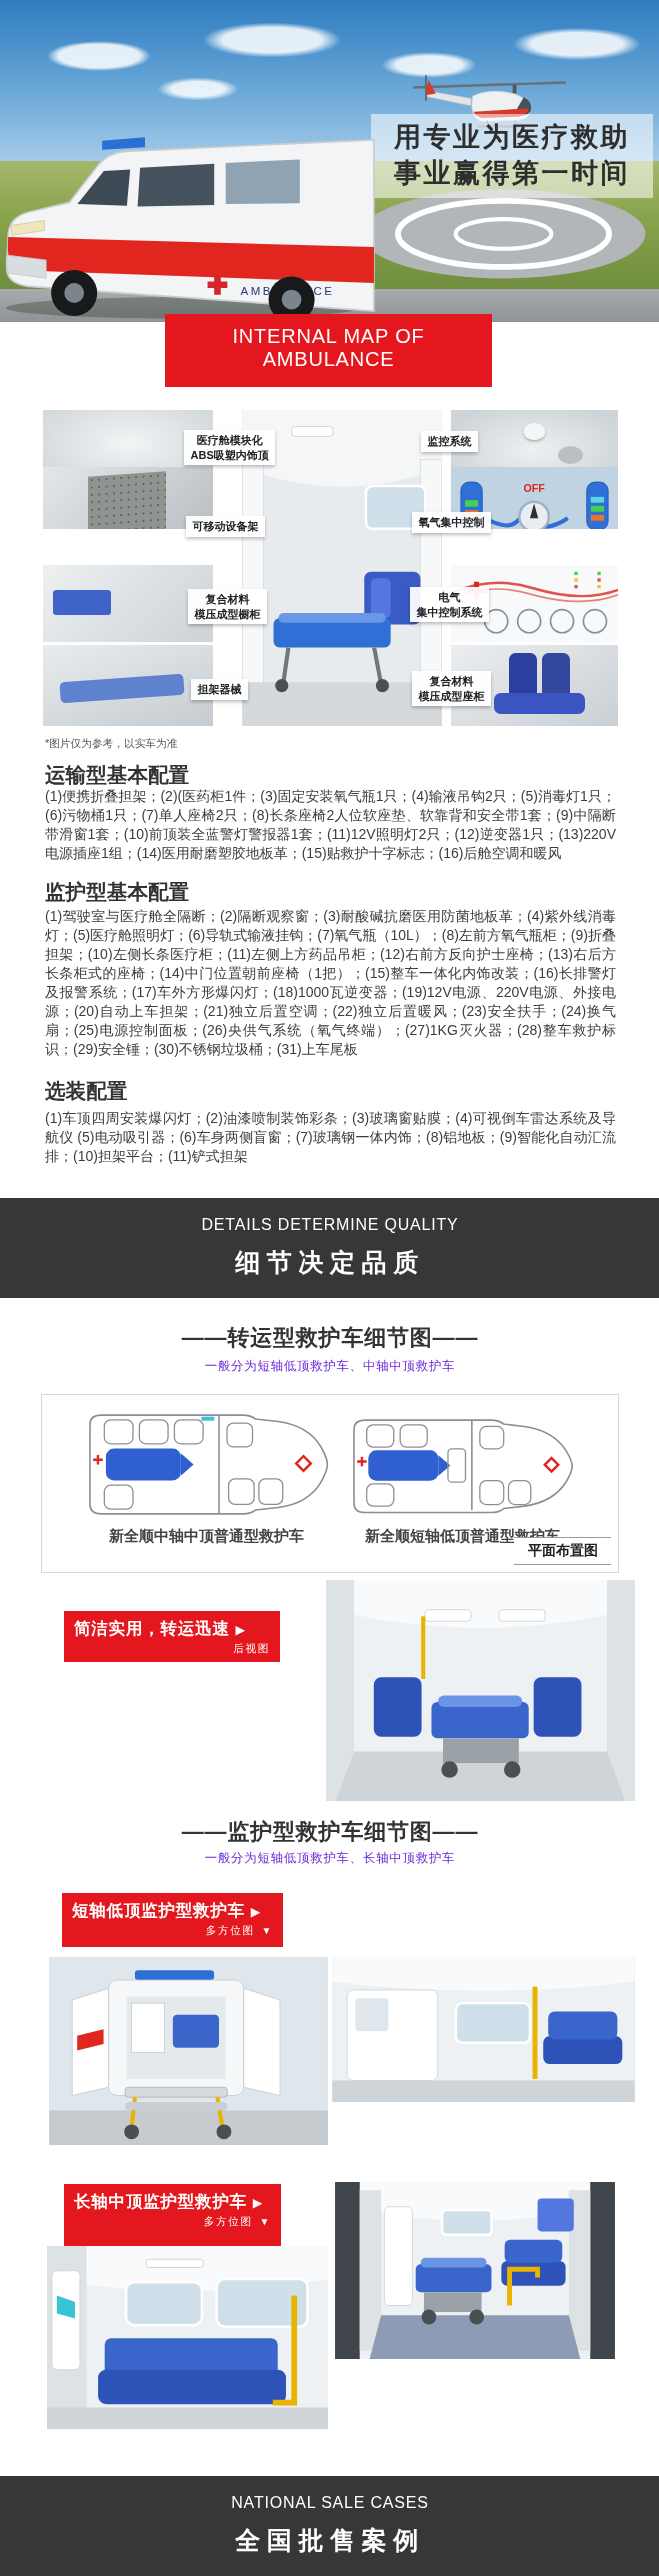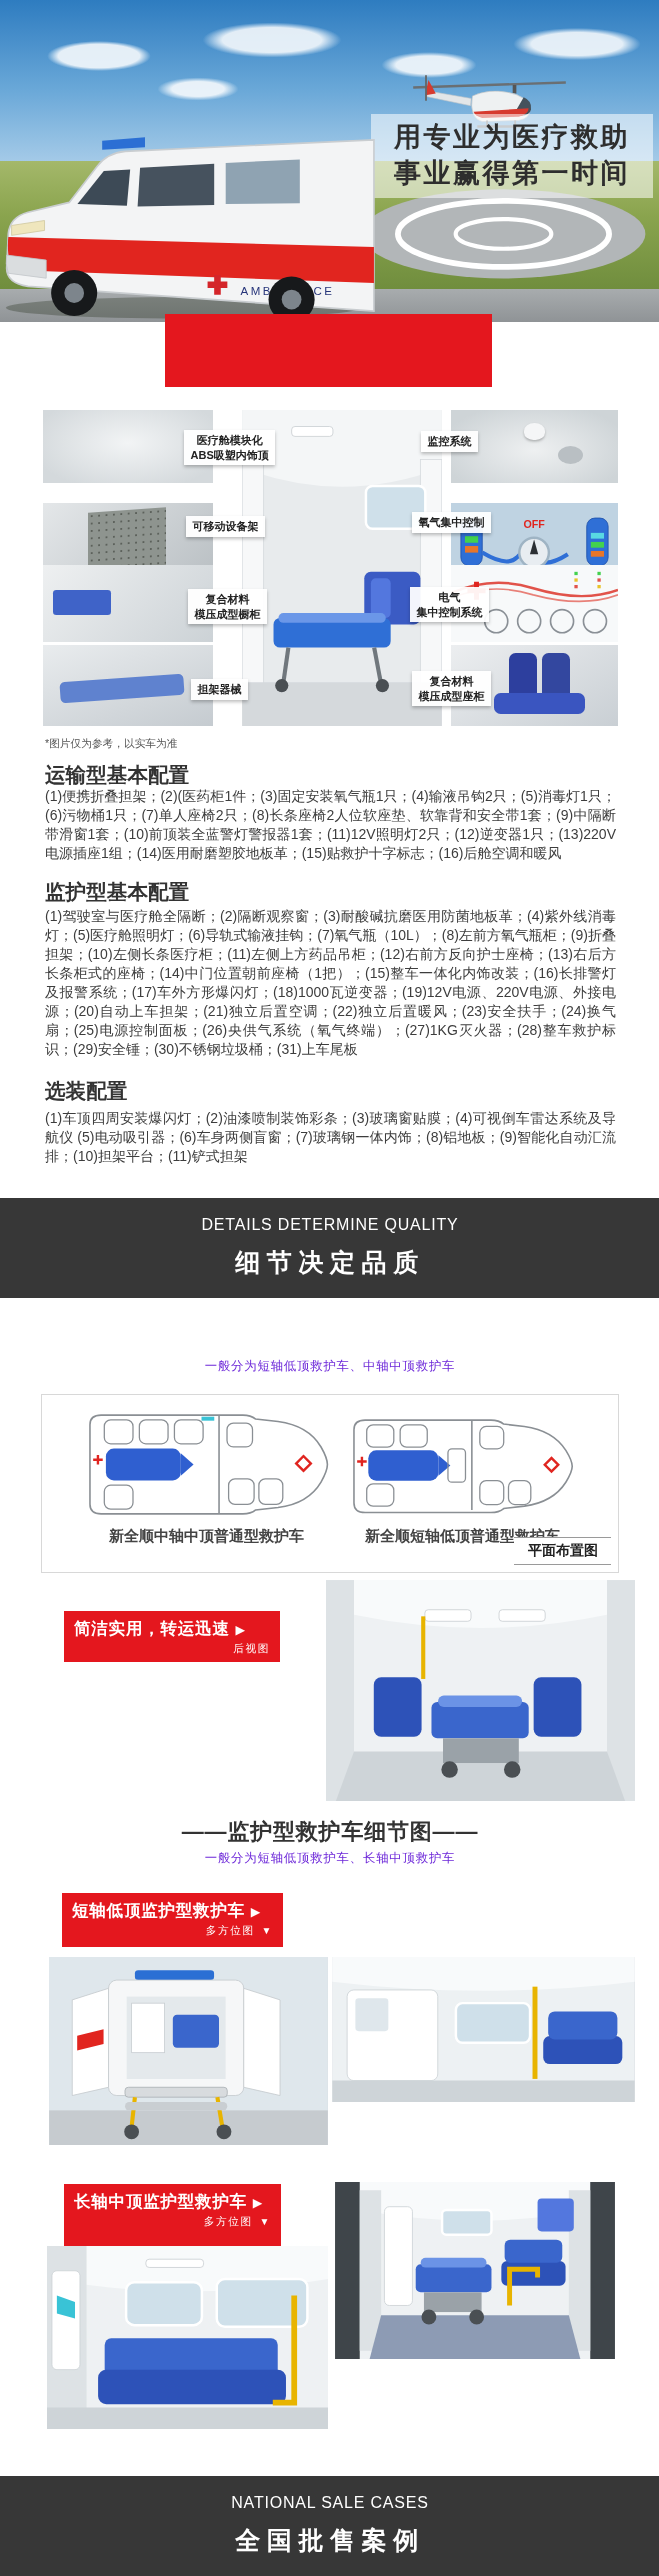--- a/index.html
+++ b/index.html
@@ -27,21 +27,21 @@
   .banner{left:0;width:660px;text-align:center;color:#fff;}
   
   .banner-red{top:314px;left:165px;width:327px;height:73px;background:#e4171e;color:#fff;text-align:center;z-index:5;}
   .banner-red .en{margin-top:10.7px;font-size:20px;letter-spacing:0.8px;}
   .banner-red .zh{margin-top:3.3px;font-size:25px;font-weight:700;letter-spacing:4.1px;}
 
   
   .photo{position:absolute;background:linear-gradient(135deg,#e9ecee 0%,#cdd3d7 100%);overflow:hidden;}
   .col-l{left:43px;width:170px;}
   .col-r{left:451px;width:167px;}
-  .r1{top:410px;height:73px;} .r2{top:503px;height:79px;} .r3{top:565px;height:77px;} .r4{top:645px;height:81px;}
+  .r1{top:410px;height:73px;} .r2{top:467px;height:62px;} .r3{top:565px;height:77px;} .r4{top:645px;height:81px;}
   .ph-main{left:242px;top:410px;width:200px;height:316px;}
   .callout{position:absolute;background:rgba(255,255,255,.94);box-shadow:0 1.6px 3.3px rgba(0,0,0,.25);
            font-size:11px;font-weight:700;color:#222;text-align:center;line-height:1.3;
            padding:3.3px 6.6px;white-space:nowrap;z-index:6;}
   .note{top:737px;left:45px;font-size:10.7px;color:#555;}
 
   
   .spec-h{left:45px;font-size:20.6px;font-weight:700;color:#333;}
   .spec-p{left:45px;width:571px;font-size:14px;color:#3d3d3d;line-height:19px;text-align:justify;}
   .h1{top:761px;} .p1{top:787px;}
@@ -135,20 +135,21 @@
       <path d="M268,196 h8 v8 h8 v8 h-8 v8 h-8 v-8 h-8 v-8 h8 z" fill="#d4252a" transform="translate(0,-14)"></path>
       <text x="300" y="206" font-size="14" letter-spacing="3" fill="#27357a">AMBULANCE</text>
       <circle cx="98" cy="204" r="28" fill="#17191b"></circle>
         <circle cx="98" cy="204" r="12" fill="#7d858c"></circle>
       <circle cx="362" cy="212" r="28" fill="#17191b"></circle>
         <circle cx="362" cy="212" r="12" fill="#7d858c"></circle>
     </svg>
   </div>
 
   <div class="abs banner-red">
+    <div class="en">INTERNAL MAP OF AMBULANCE</div>
   </div>
 
   <div class="photo col-l r1" style="background:radial-gradient(115px 58px at 50% 45%,#f2f4f5 0%,#d4d9dc 85%);"></div>
   <div class="photo col-l r2" style="background:linear-gradient(135deg,#e4e7e9,#b9bfc3);">
     <div style="position:absolute;left:45px;top:6.6px;width:78px;height:64px;background:#8e948f;
          background-image:radial-gradient(#5c615b 1.2px,transparent 1.2px);background-size:7.4px 7.4px;
          transform:skewY(-4deg);"></div>
   </div>
   <div class="photo col-l r3" style="background:linear-gradient(135deg,#eef0f1,#ccd2d6);">
     <div style="position:absolute;left:10px;top:25px;width:58px;height:25px;background:#3f63c8;border-radius:3.3px;"></div>
@@ -257,20 +258,21 @@
   <div class="abs spec-h h2">监护型基本配置</div>
   <div class="abs spec-p p2">(1)驾驶室与医疗舱全隔断；(2)隔断观察窗；(3)耐酸碱抗磨医用防菌地板革；(4)紫外线消毒灯；(5)医疗舱照明灯；(6)导轨式输液挂钩；(7)氧气瓶（10L）；(8)左前方氧气瓶柜；(9)折叠担架；(10)左侧长条医疗柜；(11)左侧上方药品吊柜；(12)右前方反向护士座椅；(13)右后方长条柜式的座椅；(14)中门位置朝前座椅（1把）；(15)整车一体化内饰改装；(16)长排警灯及报警系统；(17)车外方形爆闪灯；(18)1000瓦逆变器；(19)12V电源、220V电源、外接电源；(20)自动上车担架；(21)独立后置空调；(22)独立后置暖风；(23)安全扶手；(24)换气扇；(25)电源控制面板；(26)央供气系统（氧气终端）；(27)1KG灭火器；(28)整车救护标识；(29)安全锤；(30)不锈钢垃圾桶；(31)上车尾板</div>
   <div class="abs spec-h h3">选装配置</div>
   <div class="abs spec-p p3">(1)车顶四周安装爆闪灯；(2)油漆喷制装饰彩条；(3)玻璃窗贴膜；(4)可视倒车雷达系统及导航仪 (5)电动吸引器；(6)车身两侧盲窗；(7)玻璃钢一体内饰；(8)铝地板；(9)智能化自动汇流排；(10)担架平台；(11)铲式担架</div>
 
   <div class="abs banner banner-dark bd1">
     <div class="en">DETAILS DETERMINE QUALITY</div>
     <div class="zh">细节决定品质</div>
   </div>
 
+  <div class="abs sec-title t1">——转运型救护车细节图——</div>
   <div class="abs sec-sub s1">一般分为短轴低顶救护车、中轴中顶救护车</div>
 
   <div class="abs floorplan">
 
     <svg style="position:absolute;left:40px;top:11.5px;" width="247" height="115" viewBox="0 0 310 140">
       <path d="M10,20 q0,-12 14,-12 h178 q10,0 16,5 l28,3 q38,5 54,32 q8,14 8,22 q0,8 -8,22 q-16,27 -54,32 l-28,3 q-6,5 -16,5 H24 q-14,0 -14,-12 z" fill="#ffffff" stroke="#8a8f94" stroke-width="2"></path>
       <line x1="172" y1="9" x2="172" y2="131" stroke="#8a8f94" stroke-width="2"></line>
       <rect x="28" y="14" width="36" height="30" rx="8" fill="none" stroke="#8a8f94" stroke-width="1.6"></rect>
       <rect x="72" y="14" width="36" height="30" rx="8" fill="none" stroke="#8a8f94" stroke-width="1.6"></rect>
       <rect x="116" y="14" width="36" height="30" rx="8" fill="none" stroke="#8a8f94" stroke-width="1.6"></rect>

